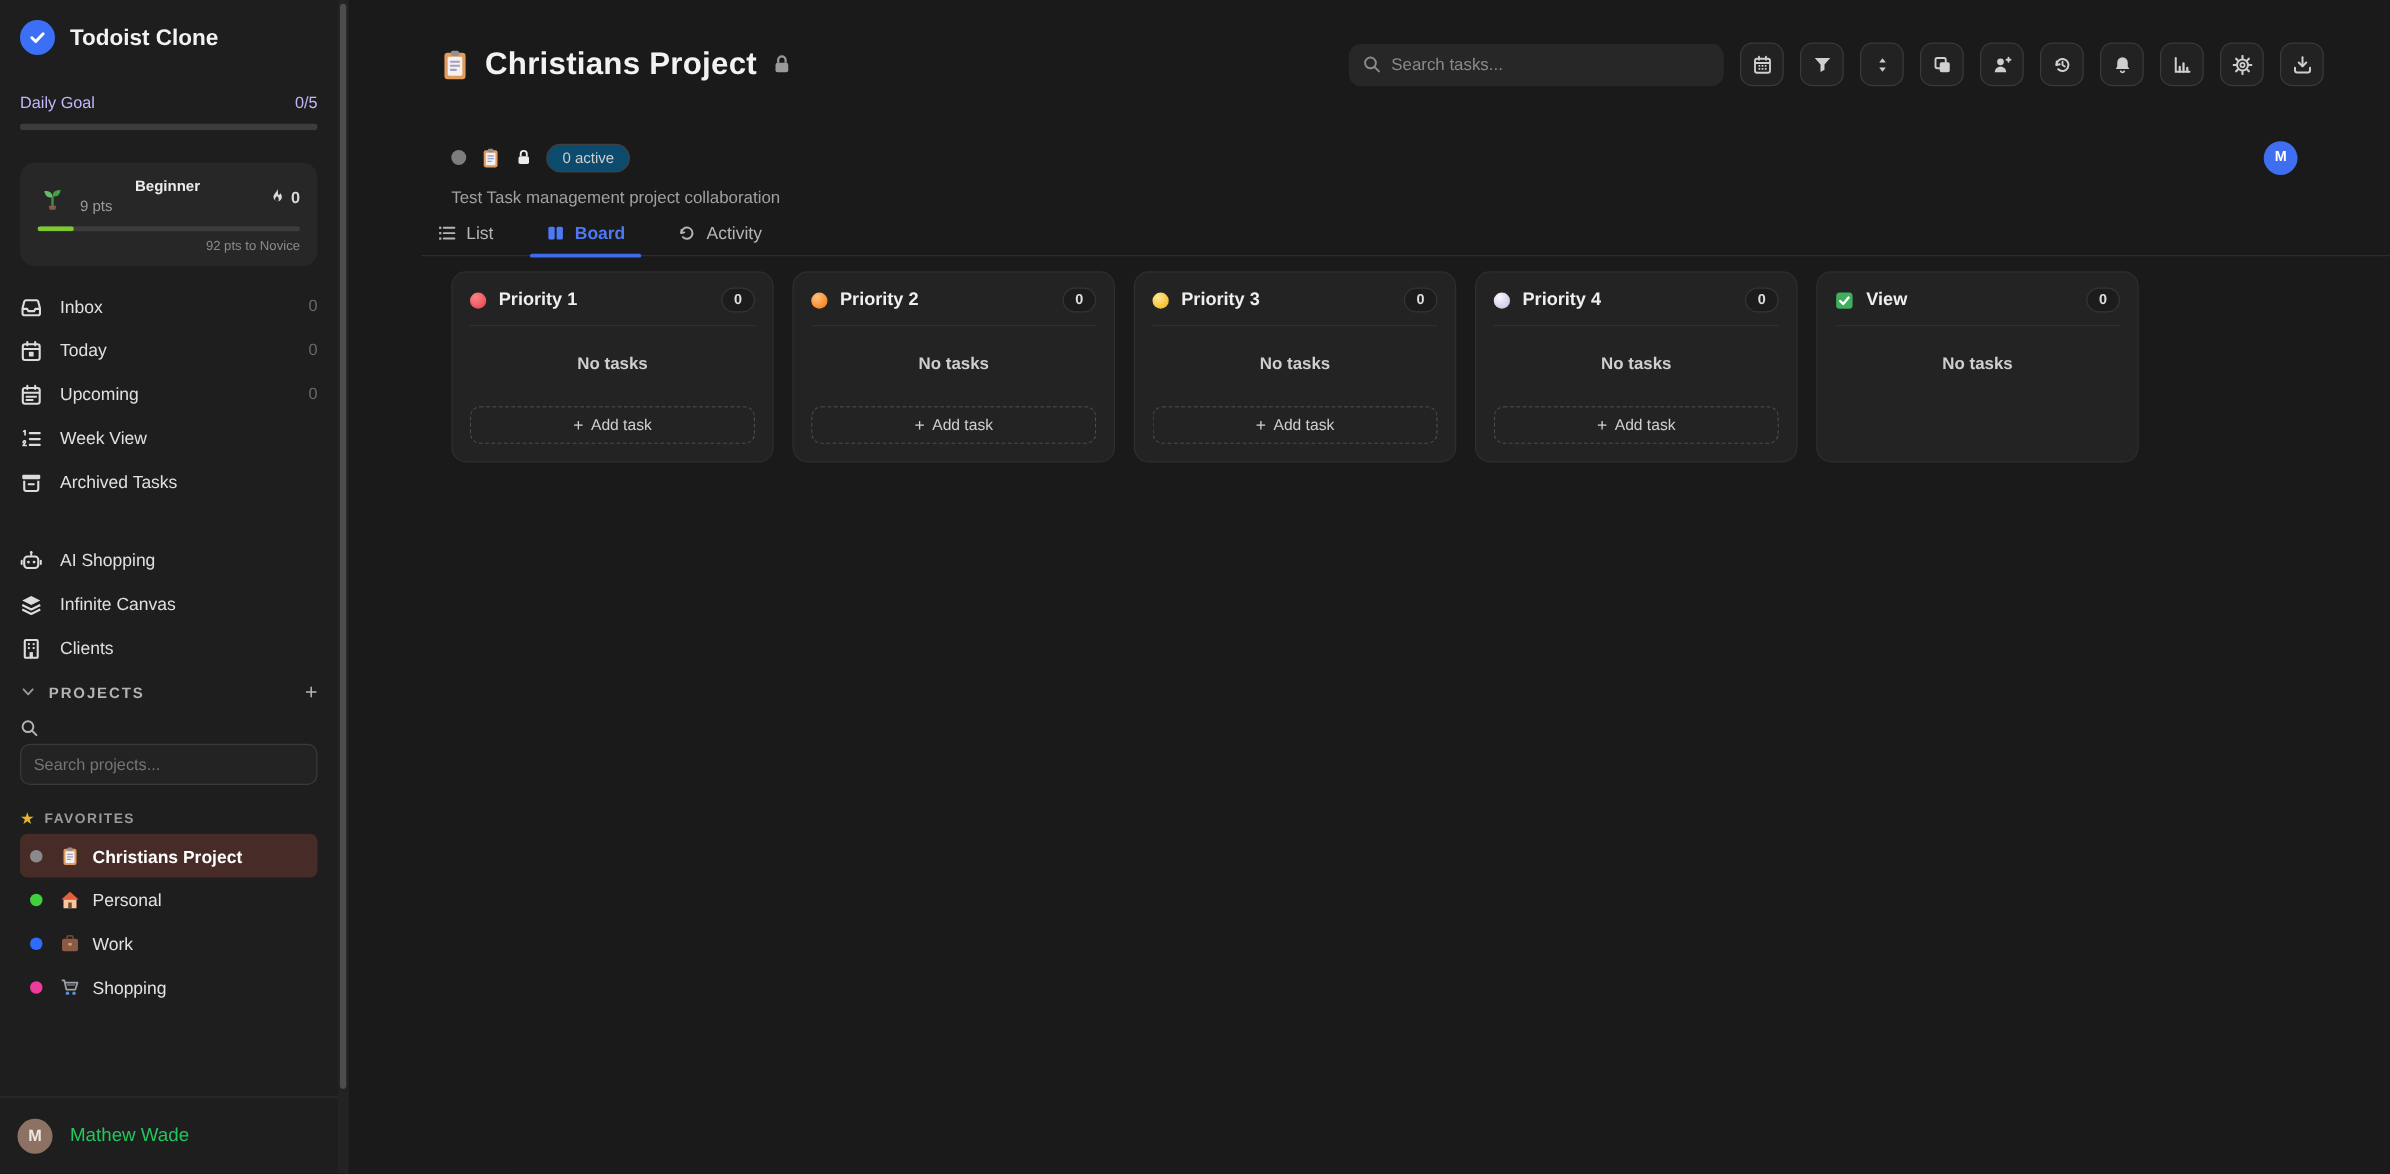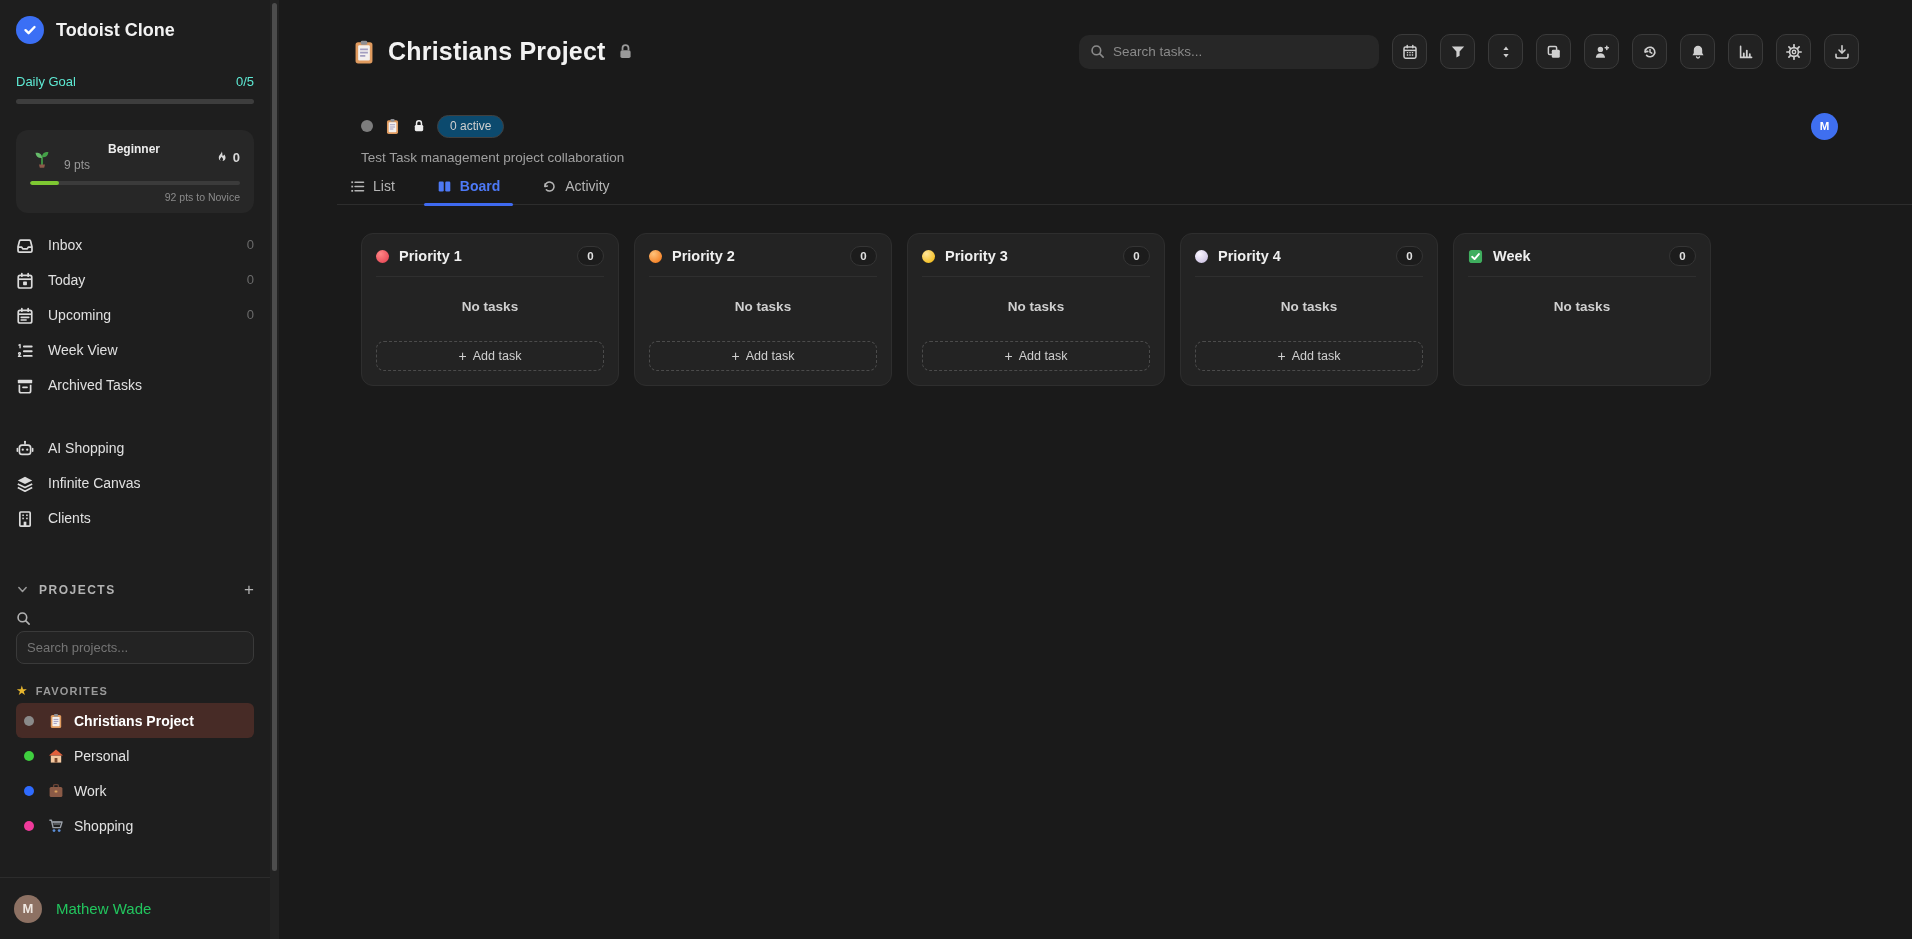--- a/index.html
+++ b/index.html
@@ -15,42 +15,42 @@
   .sidebar {
     width:270px; height:939px; background:#1e1e1e;
     padding:0 16px; position:relative; flex:0 0 auto;
   }
   .logo-row { display:flex; align-items:center; gap:12px; padding-top:16px; }
   .logo-circle { width:28px; height:28px; border-radius:50%; background:#3b6ff5;
     display:flex; align-items:center; justify-content:center; }
   .logo-title { font-size:18px; font-weight:bold; color:#f2f2f2; }
 
   .goal-row { display:flex; justify-content:space-between; margin-top:30px;
-    font-size:13px; color:#5eead4; }
+    font-size:13px; color:#c4b5fd; }
   .goal-track { margin-top:10px; height:5px; border-radius:3px; background:#3d3d3d; }
 
   .level-card { margin-top:26px; background:#272727; border-radius:12px; padding:12px 14px 10px; }
   .level-top { display:flex; align-items:center; }
   .level-names { margin-left:10px; }
   .level-name { font-size:12px; font-weight:bold; color:#ececec;margin-left:44px; }
   .level-pts { font-size:12px; color:#9a9a9a; margin-top:2px; }
   .level-streak { margin-left:auto; display:flex; align-items:center; gap:4px;
     font-size:13px; font-weight:bold; color:#d8d8d8; }
   .level-track { margin-top:9px; height:4px; border-radius:2px; background:#3b3b3b; overflow:hidden; }
   .level-fill { height:100%; width:14%; border-radius:2px; background:#7ec832; }
   .level-next { margin-top:6px; text-align:right; font-size:10.5px; color:#8a8a8a; }
 
   .nav { margin-top:24px; }
   .nav2 { margin-top:28px; }
   .nav-item { display:flex; height:35px; cursor:pointer; }
   .nav-icon { width:18px; display:flex; justify-content:center; }
   .nav-label { margin-left:14px; font-size:14px; color:#e0e0e0; }
   .nav-count { margin-left:auto; font-size:13px; color:#6a6a6a; }
 
-  .projects-header { margin-top:36px; display:flex; align-items:center; }
+  .projects-header { display:flex; align-items:center; }
   .projects-title { margin-left:10px; font-size:12px; font-weight:bold; letter-spacing:1.5px; color:#b3b3b3; }
   .plus-btn { margin-left:auto; font-size:17px; color:#b3b3b3; cursor:pointer; line-height:1; }
   .proj-search-icon { margin-top:13px; }
   .proj-search-input {
     margin-top:5px; width:100%; height:33px; background:#232323;
     border:1px solid #3a3a3a; border-radius:8px; padding:0 10px;
     font-family:"Liberation Sans",sans-serif; font-size:13px; color:#cfcfcf;
   }
   .proj-search-input::placeholder { color:#757575; }
 
@@ -100,21 +100,21 @@
 
   .proj-desc { margin-top:11px; margin-left:24px; font-size:13.5px; color:#a0a0a0; }
 
   .tab-bar { margin-top:13px; display:flex; gap:16px; border-bottom:1px solid #2d2d2d; }
   .tab { display:flex; align-items:center; gap:8px; padding:0 13px 10px; font-size:14px;
     color:#b5b5b5; cursor:pointer; position:relative; }
   .tab.active { color:#4d79f6; font-weight:bold; }
   .tab.active::after { content:""; position:absolute; left:0; right:0; bottom:-2px;
     height:3px; border-radius:2px; background:#3f6af0; }
 
-  .board { margin-top:28px; margin-left:24px; display:flex; gap:15px; }
+  .board { margin-top:12px; margin-left:24px; display:flex; gap:15px; }
   .column { width:258px; height:153px; background:#232323; border:1px solid #2e2e2e;
     border-radius:12px; display:flex; flex-direction:column; }
   .col-header { display:flex; align-items:center; padding:12px 14px 10px; }
   .col-dot { width:13px; height:13px; border-radius:50%; }
   .col-name { margin-left:10px; font-size:14.5px; font-weight:bold; color:#efefef; }
   .col-count { margin-left:auto; min-width:27px; height:20px; border-radius:10px;
     background:#1c1c1c; border:1px solid #353535; display:flex; align-items:center;
     justify-content:center; font-size:11.5px; font-weight:bold; color:#e0e0e0; }
   .col-divider { height:1px; background:#2f2f2f; margin:0 14px; }
   .col-empty { margin-top:22px; text-align:center; font-size:13.5px; font-weight:600; color:#cfcfcf; }
@@ -548,21 +548,21 @@
     </div>
 
     <div class="column">
       <div class="col-header">
         <span style="display:flex;">
           <svg width="15" height="15" viewBox="0 0 16 16">
               <rect x="1" y="1" width="14" height="14" rx="3" fill="#3fae5e"></rect>
               <path d="M4.4 8.3 7 10.8 11.6 5.4" fill="none" stroke="#fff" stroke-width="2" stroke-linecap="round" stroke-linejoin="round"></path>
             </svg>
         </span>
-        <span class="col-name">Week</span>
+        <span class="col-name">View</span>
         <span class="col-count">0</span>
       </div>
       <div class="col-divider"></div>
       <div class="col-empty">No tasks</div>
     </div>
 
   </div>
 </main>
 
 </body></html>

